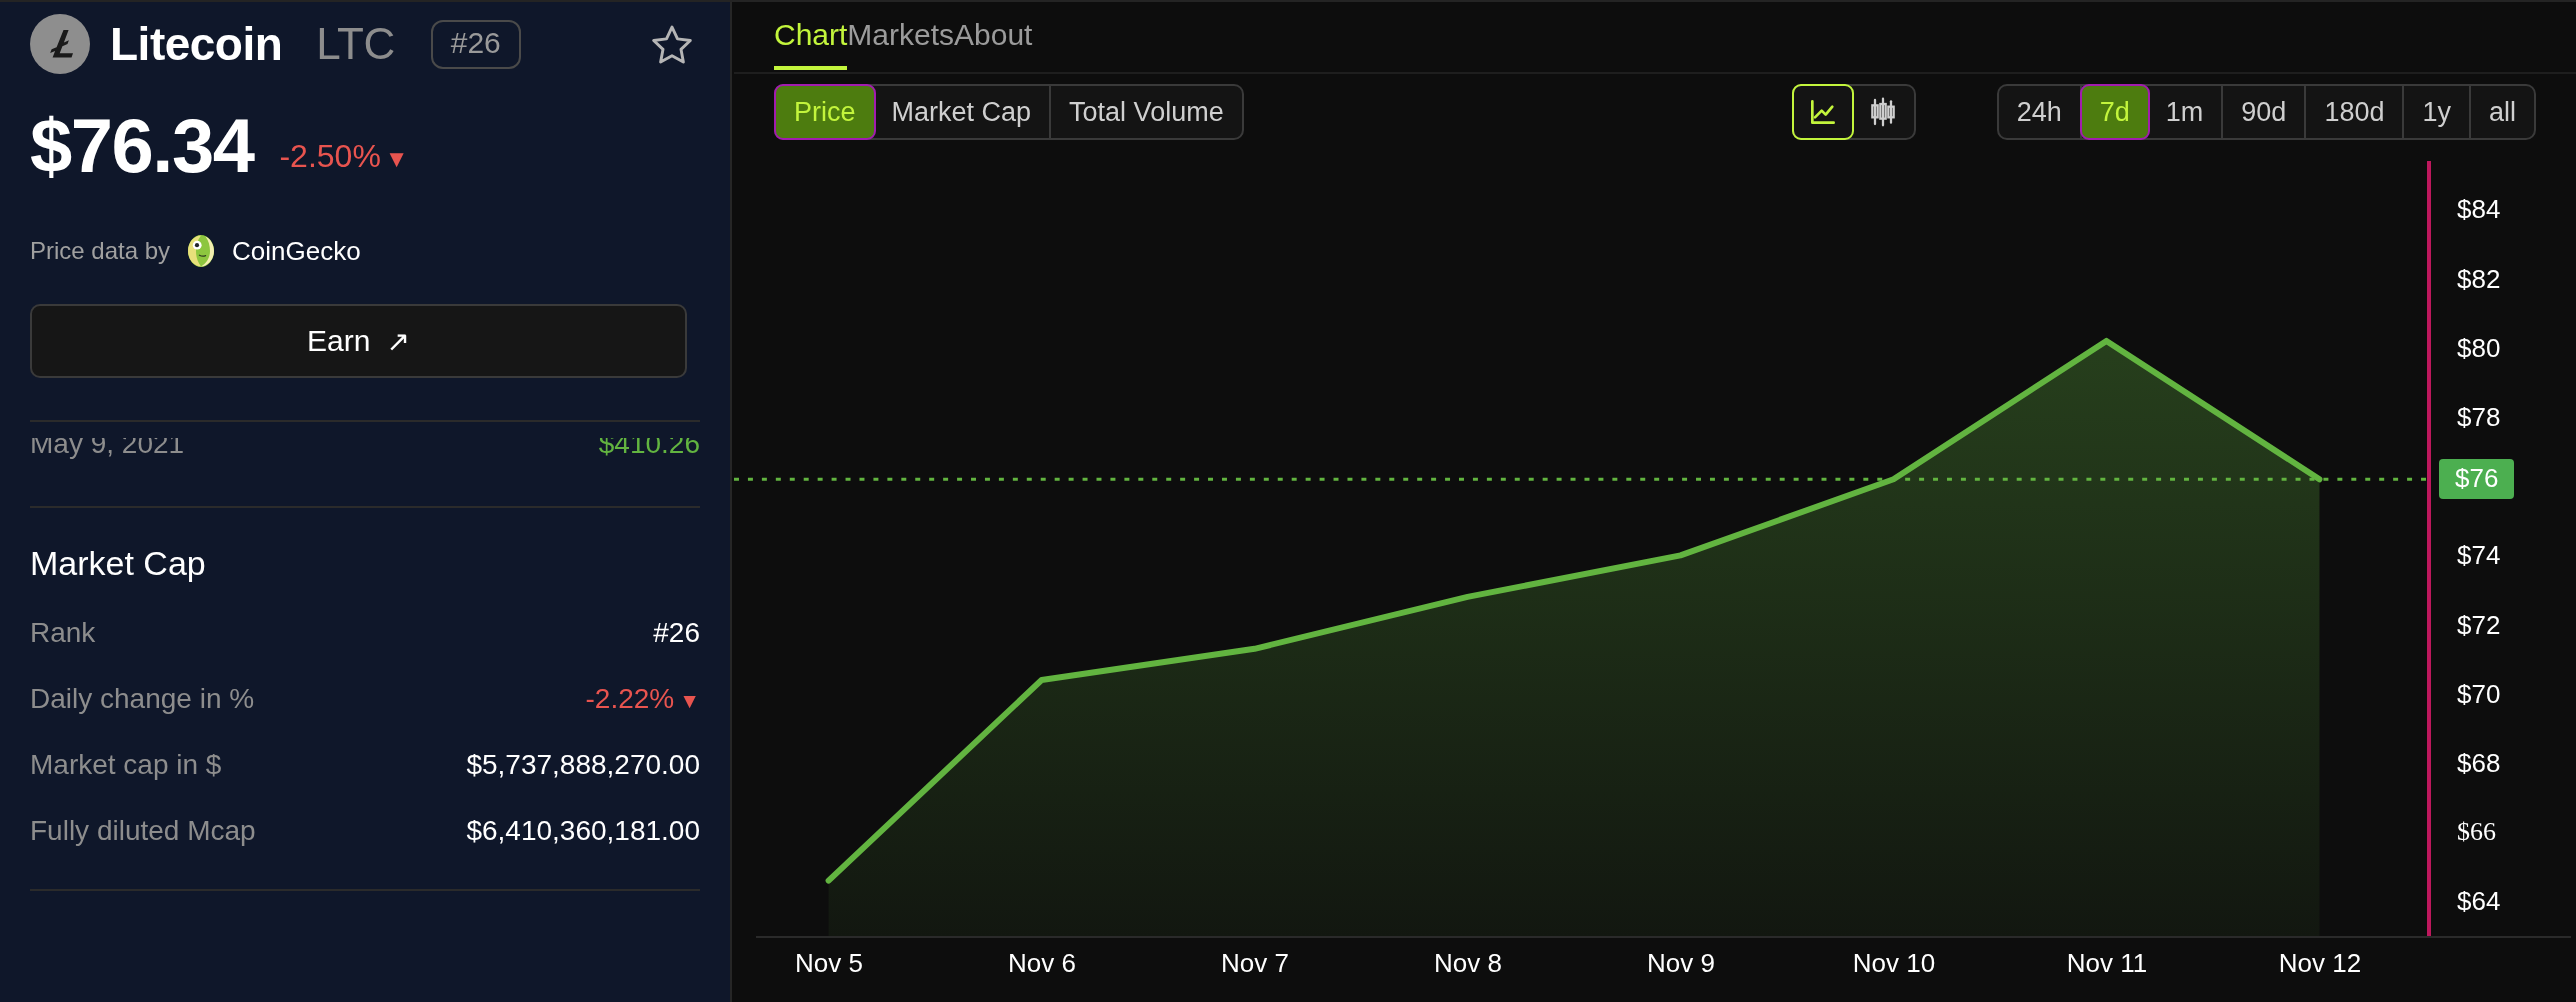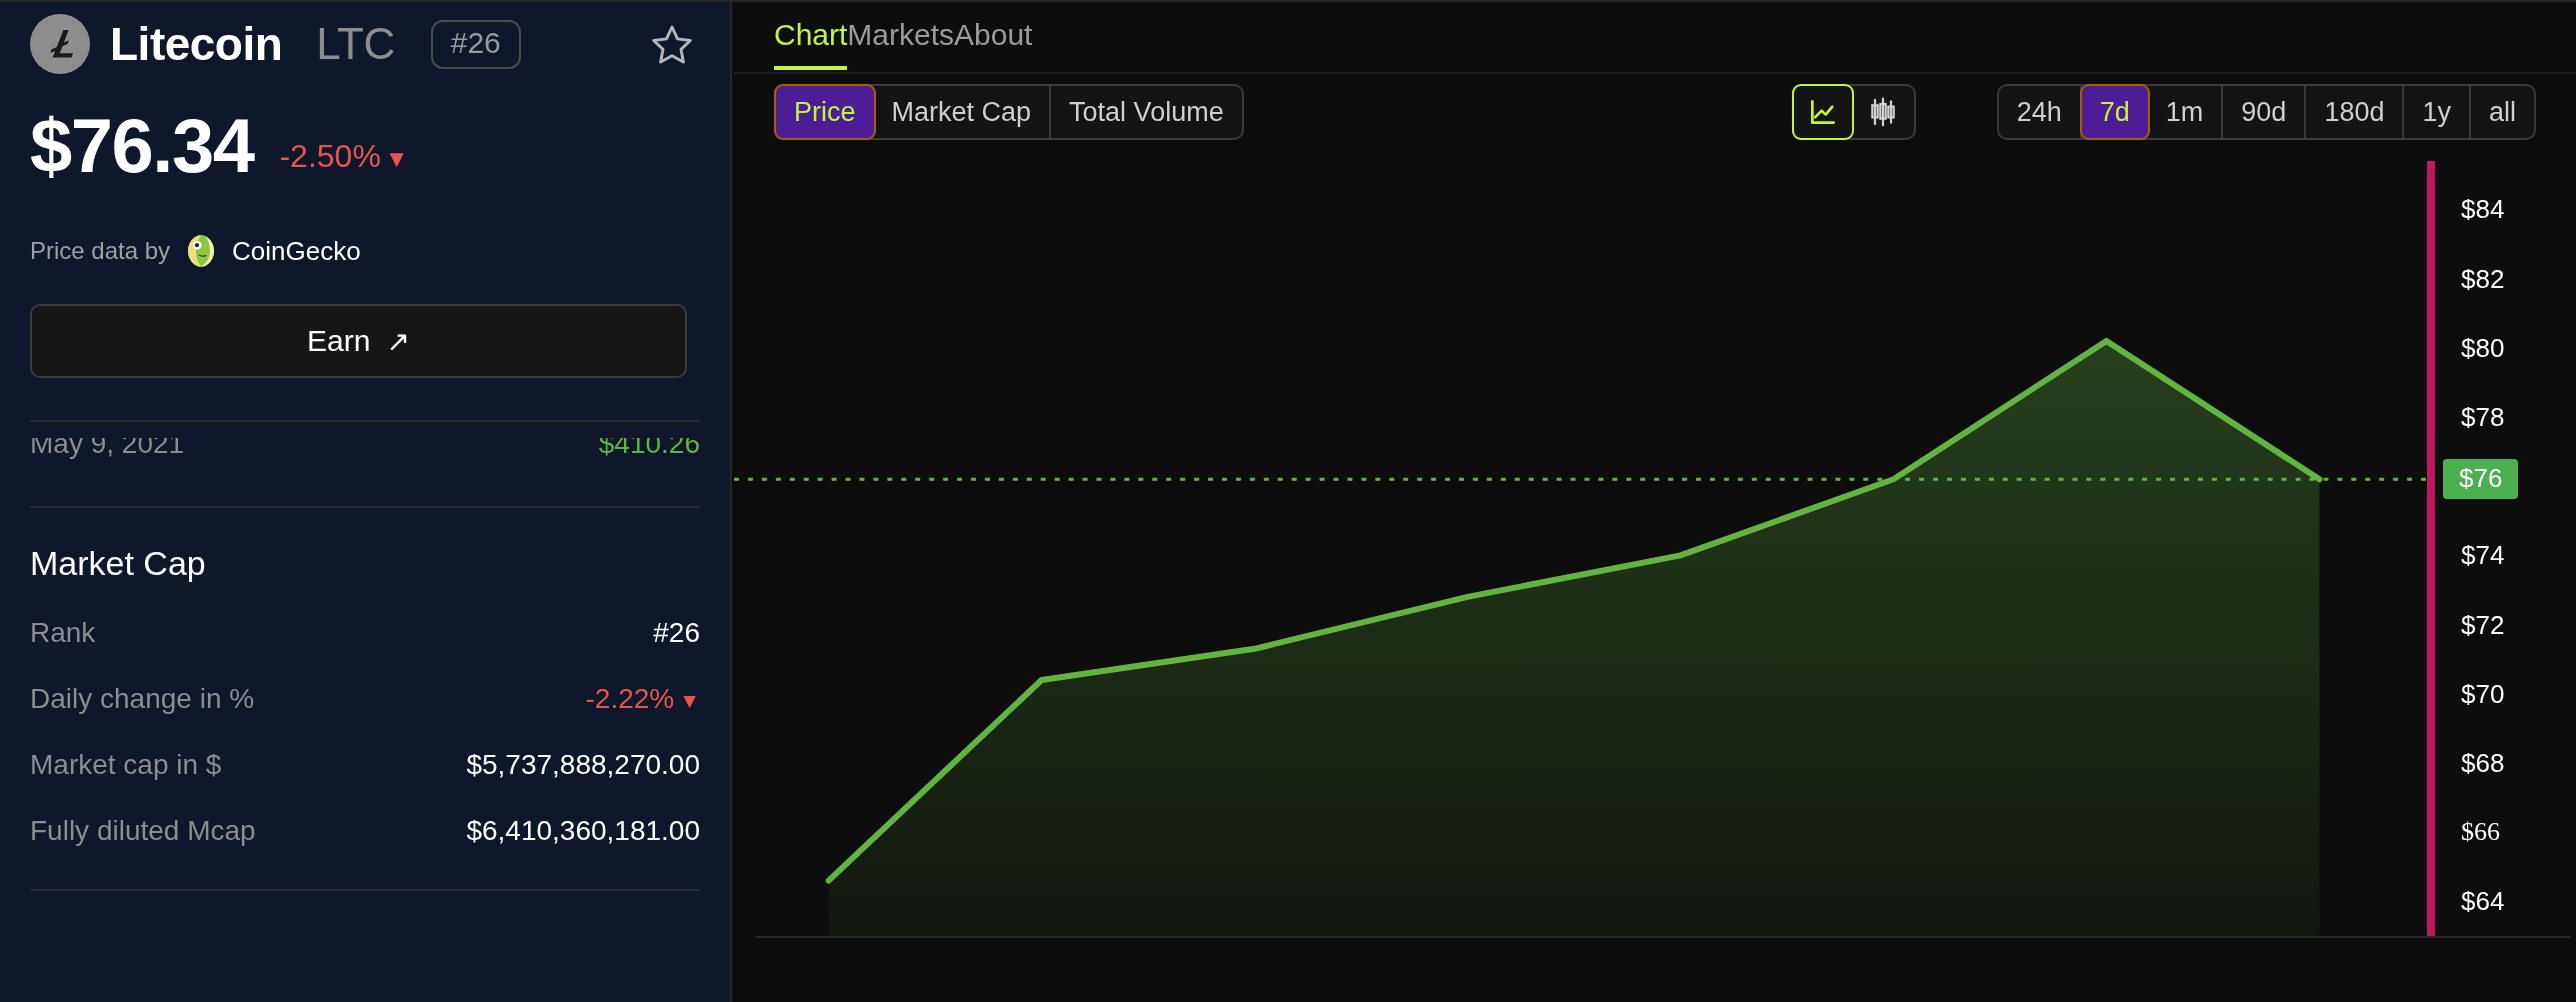--- a/index.html
+++ b/index.html
@@ -97,38 +97,38 @@
     border:2px solid #3a3a3a; border-radius: 10px; height:56px; overflow:visible;
     background:#141414;
   }
   .seg .cell {
     display:flex; align-items:center; justify-content:center;
     padding: 0 18px; font-size: 27px; color:#cfcfcf;
     border-right:2px solid #3a3a3a;
   }
   .seg .cell:last-child { border-right:none; }
   .seg .cell.sel {
-    color:#c3f53c; border:2px solid #a16207; border-radius:9px;
-    margin:-2px; z-index:3; background:#4c1d95;
+    color:#c3f53c; border:2px solid #a21caf; border-radius:9px;
+    margin:-2px; z-index:3; background:#4d7c0f;
   }
   #seg-metric { left: 40px; top: 0; }
   #seg-range  { right: 40px; top: 0; }
 
   #seg-type {
     position:absolute; left:1058px; top:0; height:56px;
     display:flex; border:2px solid #3a3a3a; border-radius:10px; background:#141414;
   }
   #seg-type .cell { width:62px; display:flex; align-items:center; justify-content:center; border-right:2px solid #3a3a3a;}
   #seg-type .cell:last-child{ border-right:none; }
   #seg-type .cell.sel { border:2px solid #c3f53c; border-radius:9px; margin:-2px; z-index:3; }
 
   
   #chart { position:absolute; left:0; top: 159px; width:1842px; height: 841px; }
   #plot  { position:absolute; left:0; top:0; width:1693px; height: 775px; }
-  #yaxis { position:absolute; left:1693px; top:0; width:136px; height:775px; border-left:8px solid #be185d; }
+  #yaxis { position:absolute; left:1693px; top:0; width:136px; height:775px; border-left:4px solid #be185d; }
   .ytick { position:absolute; left:26px; font-size:26px; color:#ffffff; transform:translateY(-50%); white-space:nowrap; }
   .ybadge {
     position:absolute; left:8px; background:#4caf50; color:#fff;
     font-size:26px; padding:6px 16px 8px; border-radius:4px;
     transform:translateY(-50%); z-index:5; line-height:1;
   }
   #xaxis-rule { position:absolute; left:22px; top:775px; width:1815px; height:2px; background:#2a2a2a; }
   #xaxis { position:absolute; left:0; top:787px; width:1842px; height:54px; }
   .xtick { position:absolute; font-size:26px; color:#ffffff; transform:translateX(-50%); white-space:nowrap; }
 </style>
@@ -280,16 +280,26 @@
           <div class="ytick" style="top: 325px;">$76</div>
           <div class="ytick" style="top: 394px;">$74</div>
           <div class="ytick" style="top: 464px;">$72</div>
           <div class="ytick" style="top: 533px;">$70</div>
           <div class="ytick" style="top: 602px;">$68</div>
           <div class="ytick" style="top: 671px; font-family: Liberation Serif, serif;">$66</div>
           <div class="ytick" style="top: 740px;">$64</div>
           <div class="ybadge" style="top: 318px;">$76</div>
         </div>
       <div id="xaxis-rule"></div>
+      <div id="xaxis">
+          <div class="xtick" style="left: 95px;">Nov 5</div>
+          <div class="xtick" style="left: 308px;">Nov 6</div>
+          <div class="xtick" style="left: 521px;">Nov 7</div>
+          <div class="xtick" style="left: 734px;">Nov 8</div>
+          <div class="xtick" style="left: 947px;">Nov 9</div>
+          <div class="xtick" style="left: 1160px;">Nov 10</div>
+          <div class="xtick" style="left: 1373px;">Nov 11</div>
+          <div class="xtick" style="left: 1586px;">Nov 12</div>
+        </div>
     </div>
   </div>
 </div>
 
 
 </body></html>

